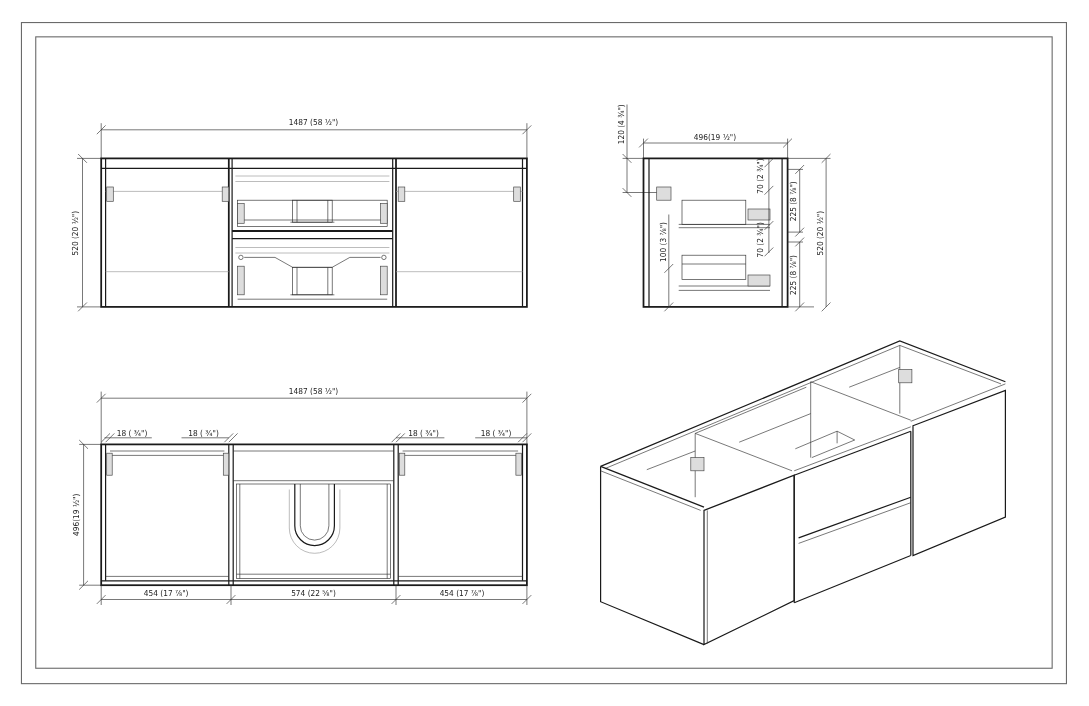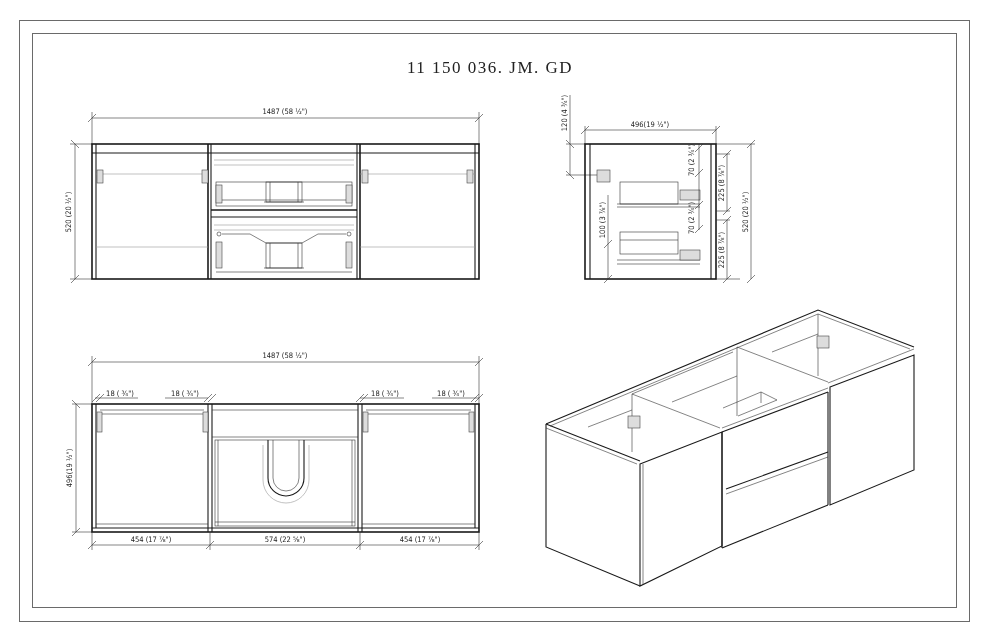--- a/index.html
+++ b/index.html
@@ -15,21 +15,20 @@
   .thick { stroke:#1a1a1a; stroke-width:1.6; fill:none; }
   .med { stroke:#1a1a1a; stroke-width:1.1; fill:none; }
   .hw { stroke:#444; stroke-width:0.6; fill:#ddd; }
 </style>
 </head>
 <body>
 
 <div class="sheet">
   <div class="border-outer"></div>
   <div class="border-inner"></div>
-  <div class="title">11 150 036. JM. GD</div>
 
   <svg class="draw" width="990" height="642" viewBox="0 0 990 642">
 
     <g>
 
       <line class="thin" x1="92" y1="118" x2="479" y2="118"></line>
       <line class="thin" x1="92" y1="112" x2="92" y2="145"></line>
       <line class="thin" x1="479" y1="112" x2="479" y2="145"></line>
       <line class="thin" x1="88" y1="122" x2="96" y2="114"></line>
       <line class="thin" x1="475" y1="122" x2="483" y2="114"></line>

